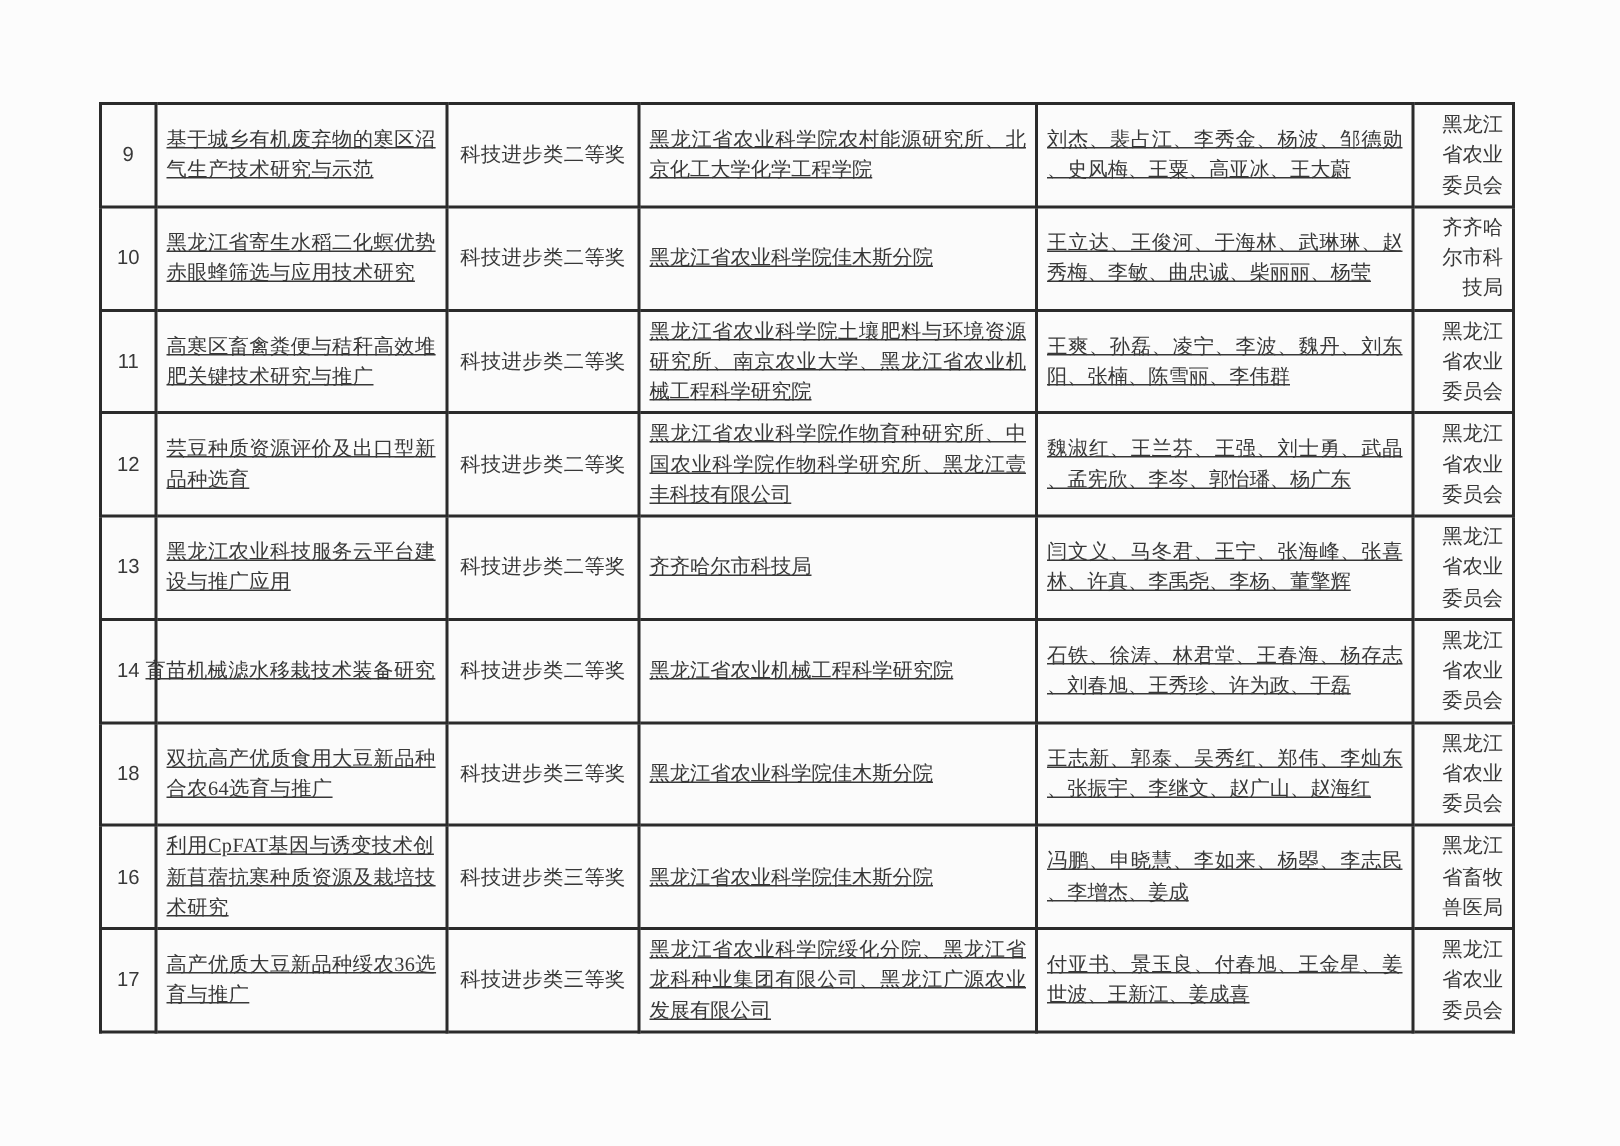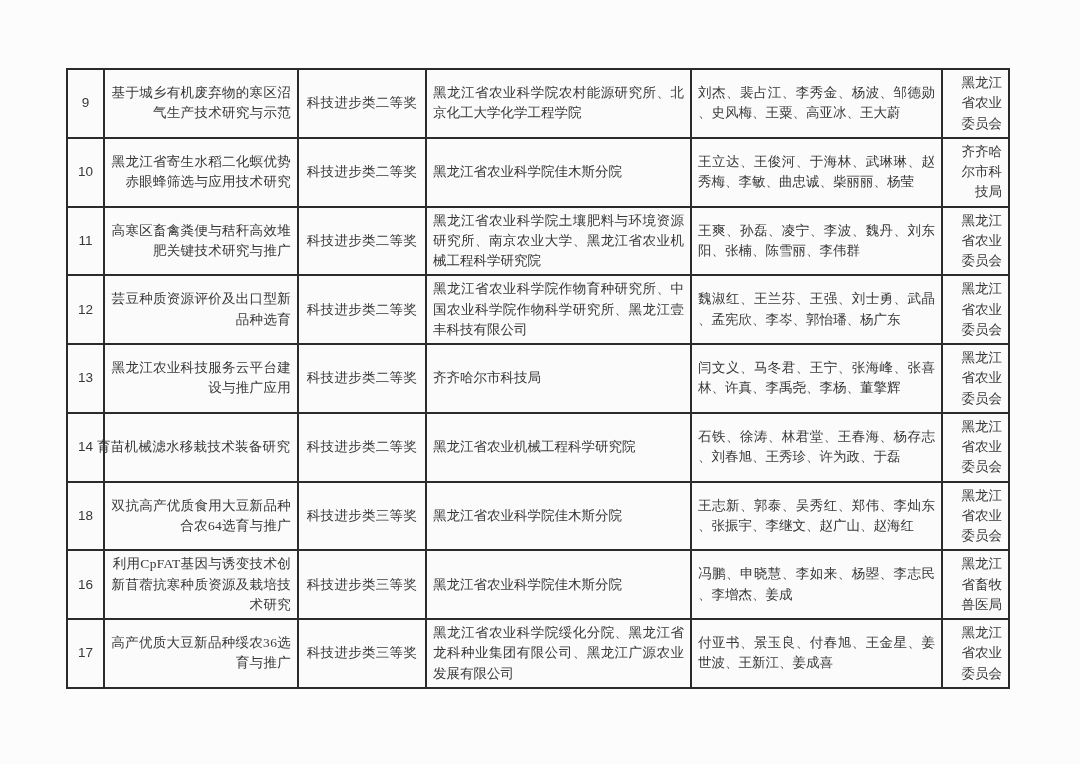--- a/index.html
+++ b/index.html
@@ -21,27 +21,28 @@
     font-size:13.5px;
     line-height:1.5;
     padding:3px 6px;
     background:#fbfbfb;
     overflow:visible;
   }
   td.no {
     font-family:"Liberation Sans","DejaVu Sans",sans-serif;
     font-size:14px; text-align:center; padding:0;
   }
-  td.title { text-align:right; padding:2px 4px; letter-spacing:0.3px; }
+  td.title { text-align:left; padding:2px 4px; letter-spacing:0.3px;text-decoration:underline; }
   td.award { text-align:center; white-space:nowrap; padding:0; letter-spacing:0.3px; }
   td.orgs, td.people {
     text-align:justify;
     line-break:anywhere;
     font-size:13px;
     padding:3px 7px;
+    text-decoration:underline;
   }
   td.nominator { text-align:right; font-size:13.5px; padding:2px 2px; line-height:1.45; }
   
   tbody tr:nth-child(1) { height:65px; }
   tbody tr:nth-child(2) { height:67px; }
   tbody tr:nth-child(3) { height:67px; }
   tbody tr:nth-child(4) { height:65px; }
   tbody tr:nth-child(5) { height:65px; }
   tbody tr:nth-child(6) { height:63px; }
   tbody tr:nth-child(7) { height:61px; }

